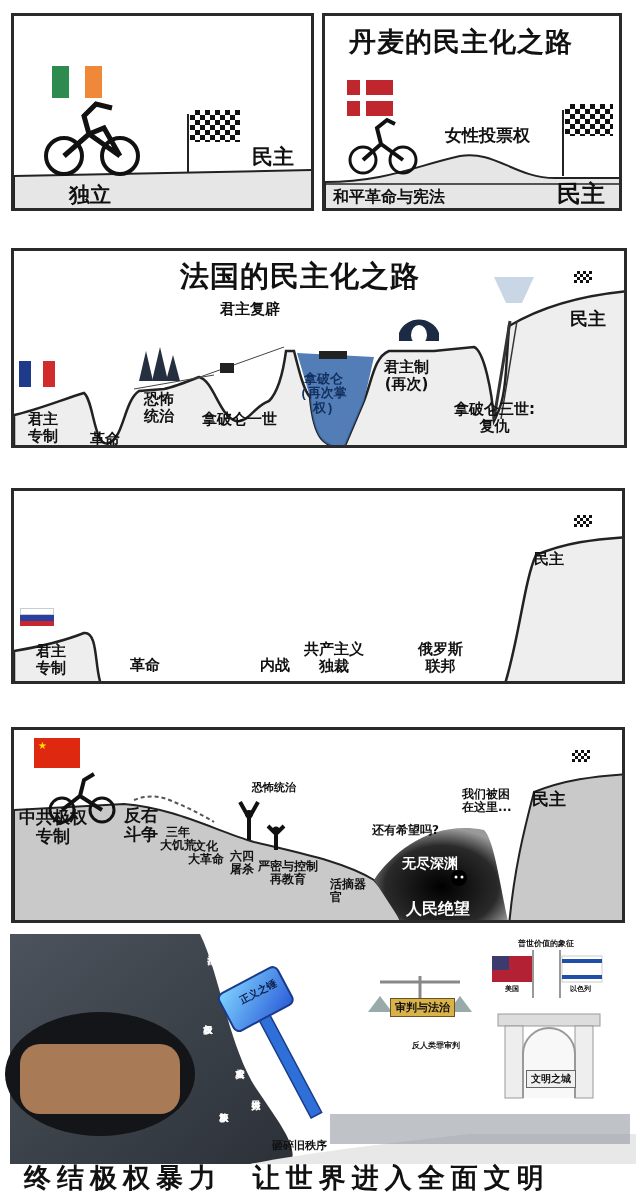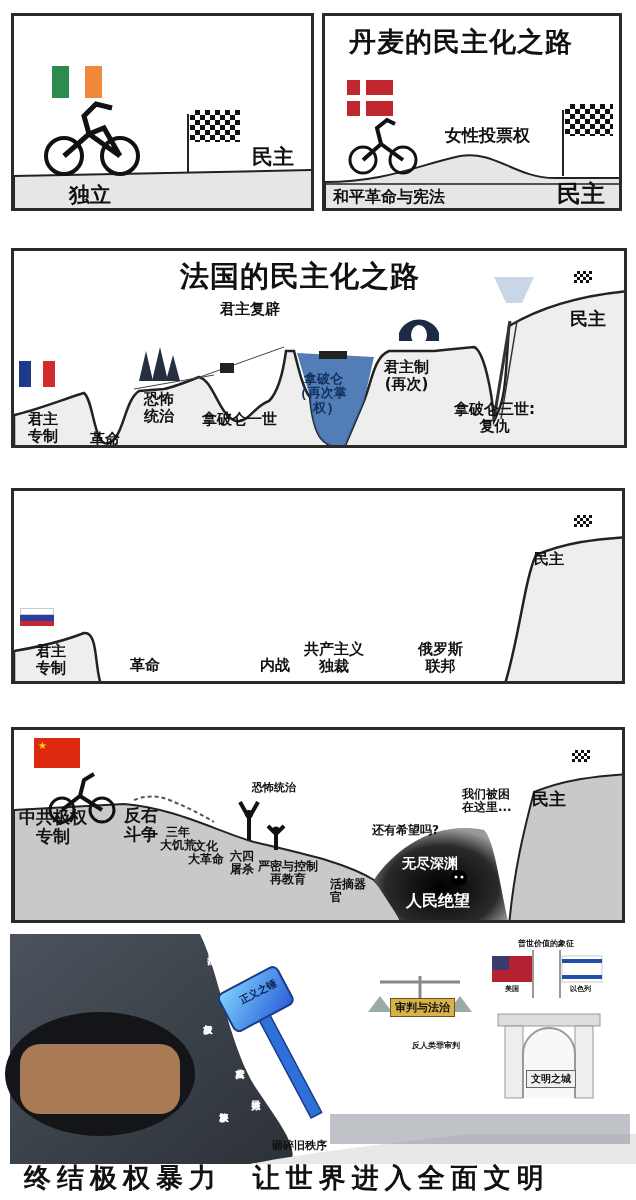--- a/index.html
+++ b/index.html
@@ -165,21 +165,21 @@
 屠杀</div>
   <div class="lbl" style="left:238px;top:52px;font-size:11px;">恐怖统治</div>
   <div class="lbl" style="left:244px;top:130px;font-size:12px;white-space:pre;">严密与控制
 再教育</div>
   <div class="lbl lbl-l" style="left:316px;top:148px;font-size:12px;white-space:pre;">活摘器
 官</div>
   <div class="lbl" style="left:358px;top:94px;font-size:12px;">还有希望吗?</div>
   <div class="lbl lbl-l" style="left:448px;top:58px;font-size:12px;white-space:pre;">我们被困
 在这里...</div>
   <div class="lbl white-t" style="left:388px;top:126px;font-size:14px;">无尽深渊</div>
-  <div class="lbl white-t" style="left:392px;top:162px;font-size:16px;">人民绝望</div>
+  <div class="lbl white-t" style="left:392px;top:170px;font-size:16px;">人民绝望</div>
   <div class="lbl" style="left:518px;top:60px;font-size:17px;">民主</div>
 </div>
 
 <div style="position:absolute;left:0;top:934px;width:636px;height:266px;">
   <svg width="636" height="266">
     <defs>
       <linearGradient id="rock" x1="0" y1="0" x2="1" y2="1">
         <stop offset="0" stop-color="#4c535c"></stop>
           <stop offset="1" stop-color="#2c3138"></stop>
       </linearGradient>

